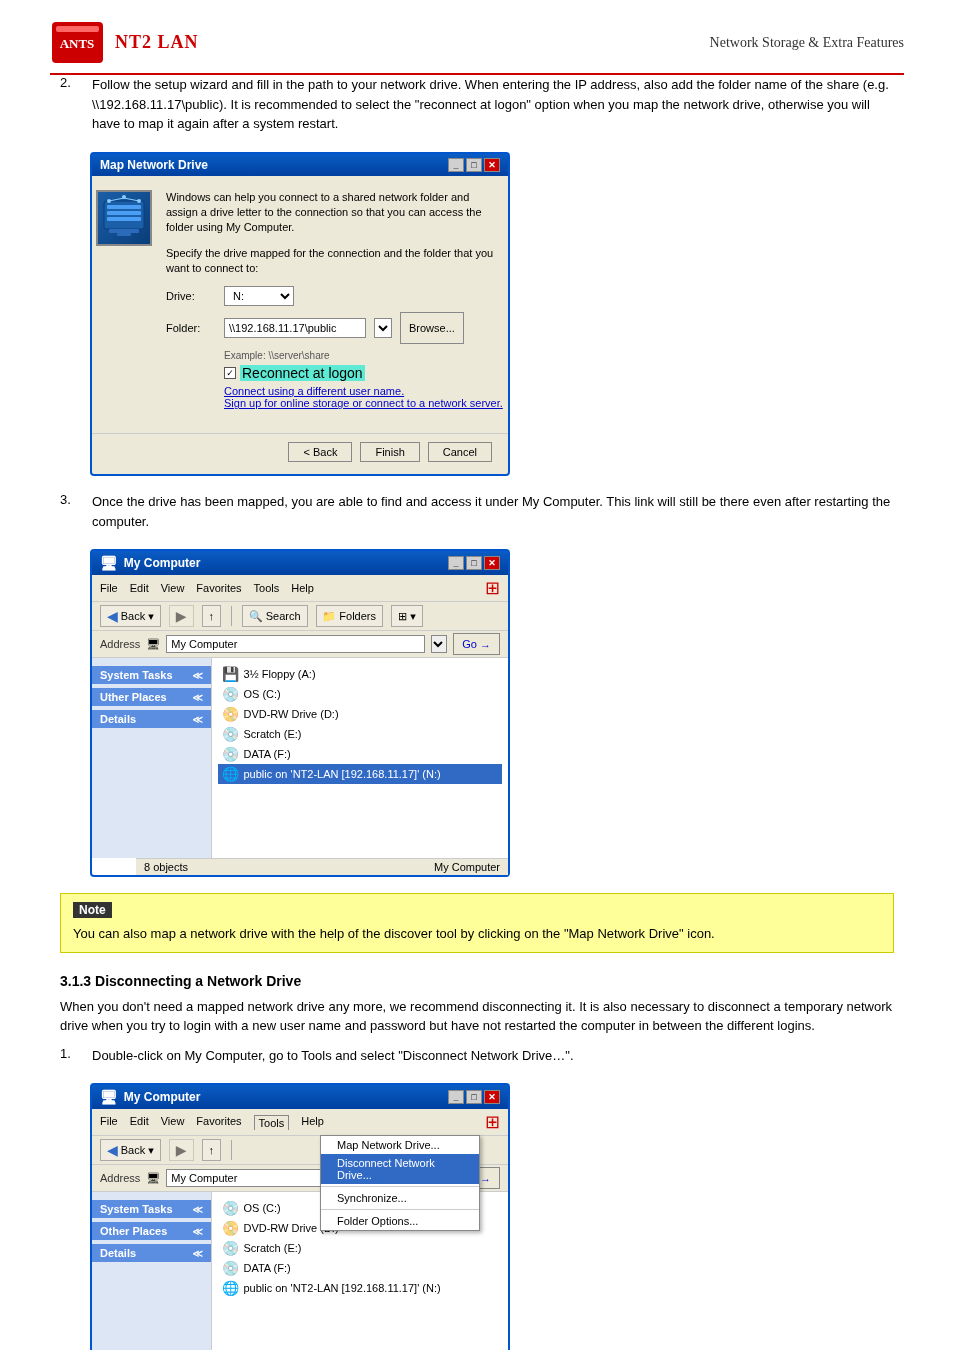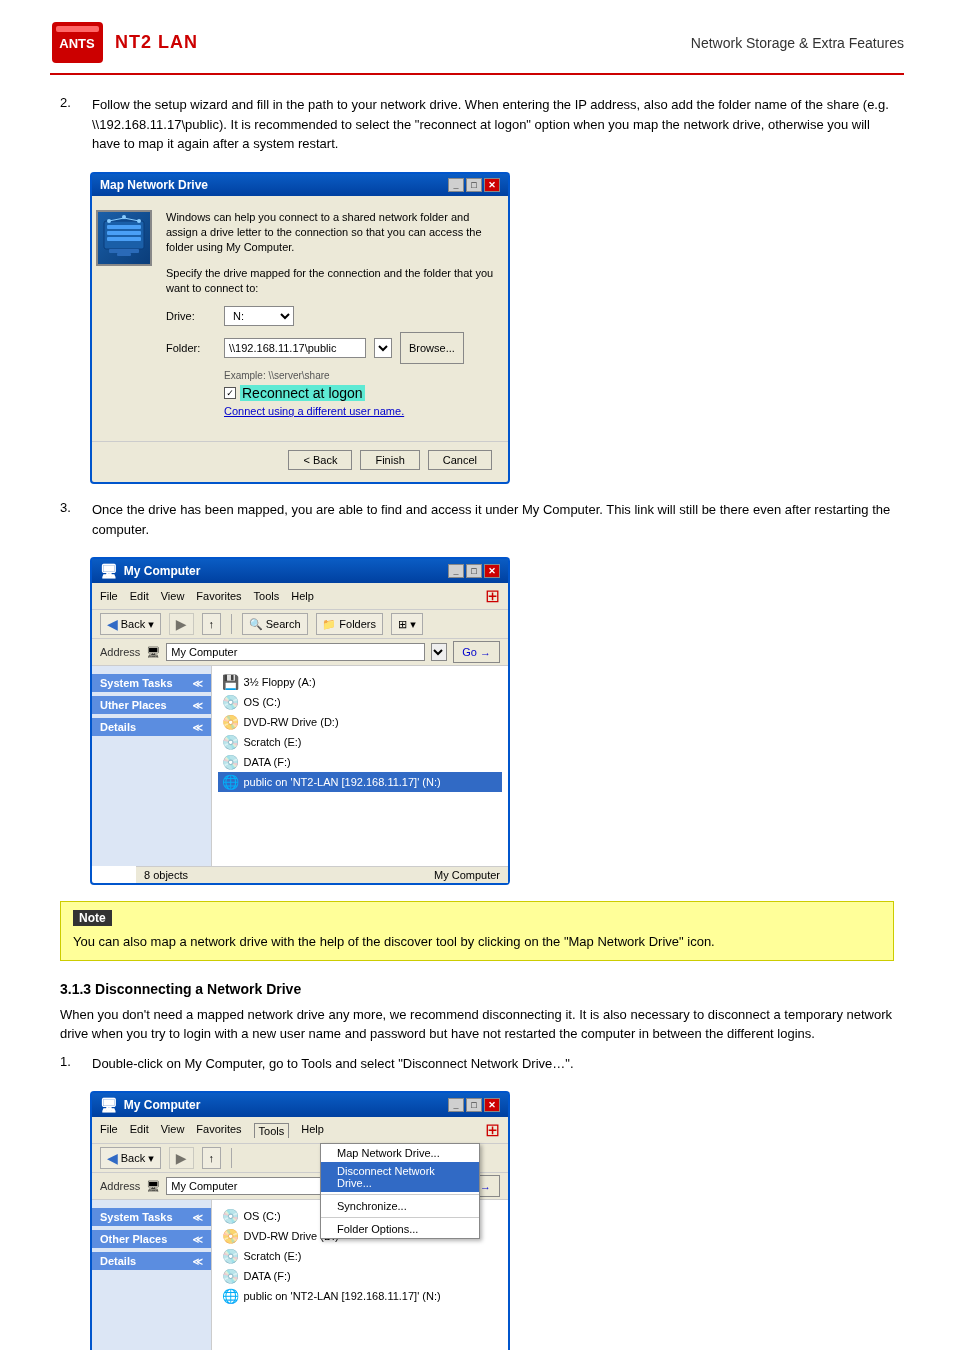--- a/index.html
+++ b/index.html
@@ -17,21 +17,21 @@
       padding: 20px 50px 40px 50px;
       position: relative;
     }
     
     .header {
       display: flex;
       align-items: center;
       justify-content: space-between;
       border-bottom: 2px solid #cc0000;
       padding-bottom: 8px;
-      margin-bottom: 20px;
+      font-family: Liberation Serif, serif;
     }
     .header-left {
       display: flex;
       align-items: center;
       gap: 10px;
     }
     .logo {
       width: 55px;
       height: 45px;
     }
@@ -489,20 +489,21 @@
               <select class="map-input" style="width:18px;flex:none;padding:0;"></select>
               <button class="map-browse-btn">Browse...</button>
             </div>
             <div class="map-example">Example: \\server\share</div>
             <div class="map-checkbox-row">
               <div class="map-checkbox">✓</div>
               <span style="font-size:14px; background:#5eead4; padding:0 2px;">Reconnect at logon</span>
             </div>
             <div class="map-links">
               <div><span class="map-link">Connect using a different user name.</span></div>
+              <div><span class="map-link">Sign up for online storage or connect to a network server.</span></div>
             </div>
           </div>
         </div>
       </div>
       <div class="win-footer">
         <button class="win-footer-btn">&lt; Back</button>
         <button class="win-footer-btn" style="background:#ece9d8;">Finish</button>
         <button class="win-footer-btn">Cancel</button>
       </div>
     </div>

